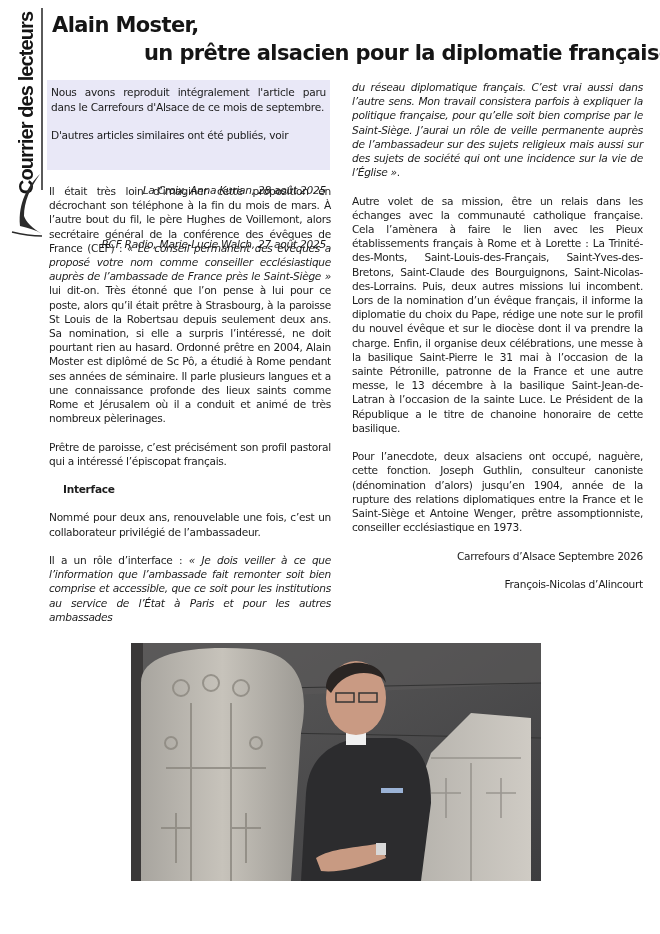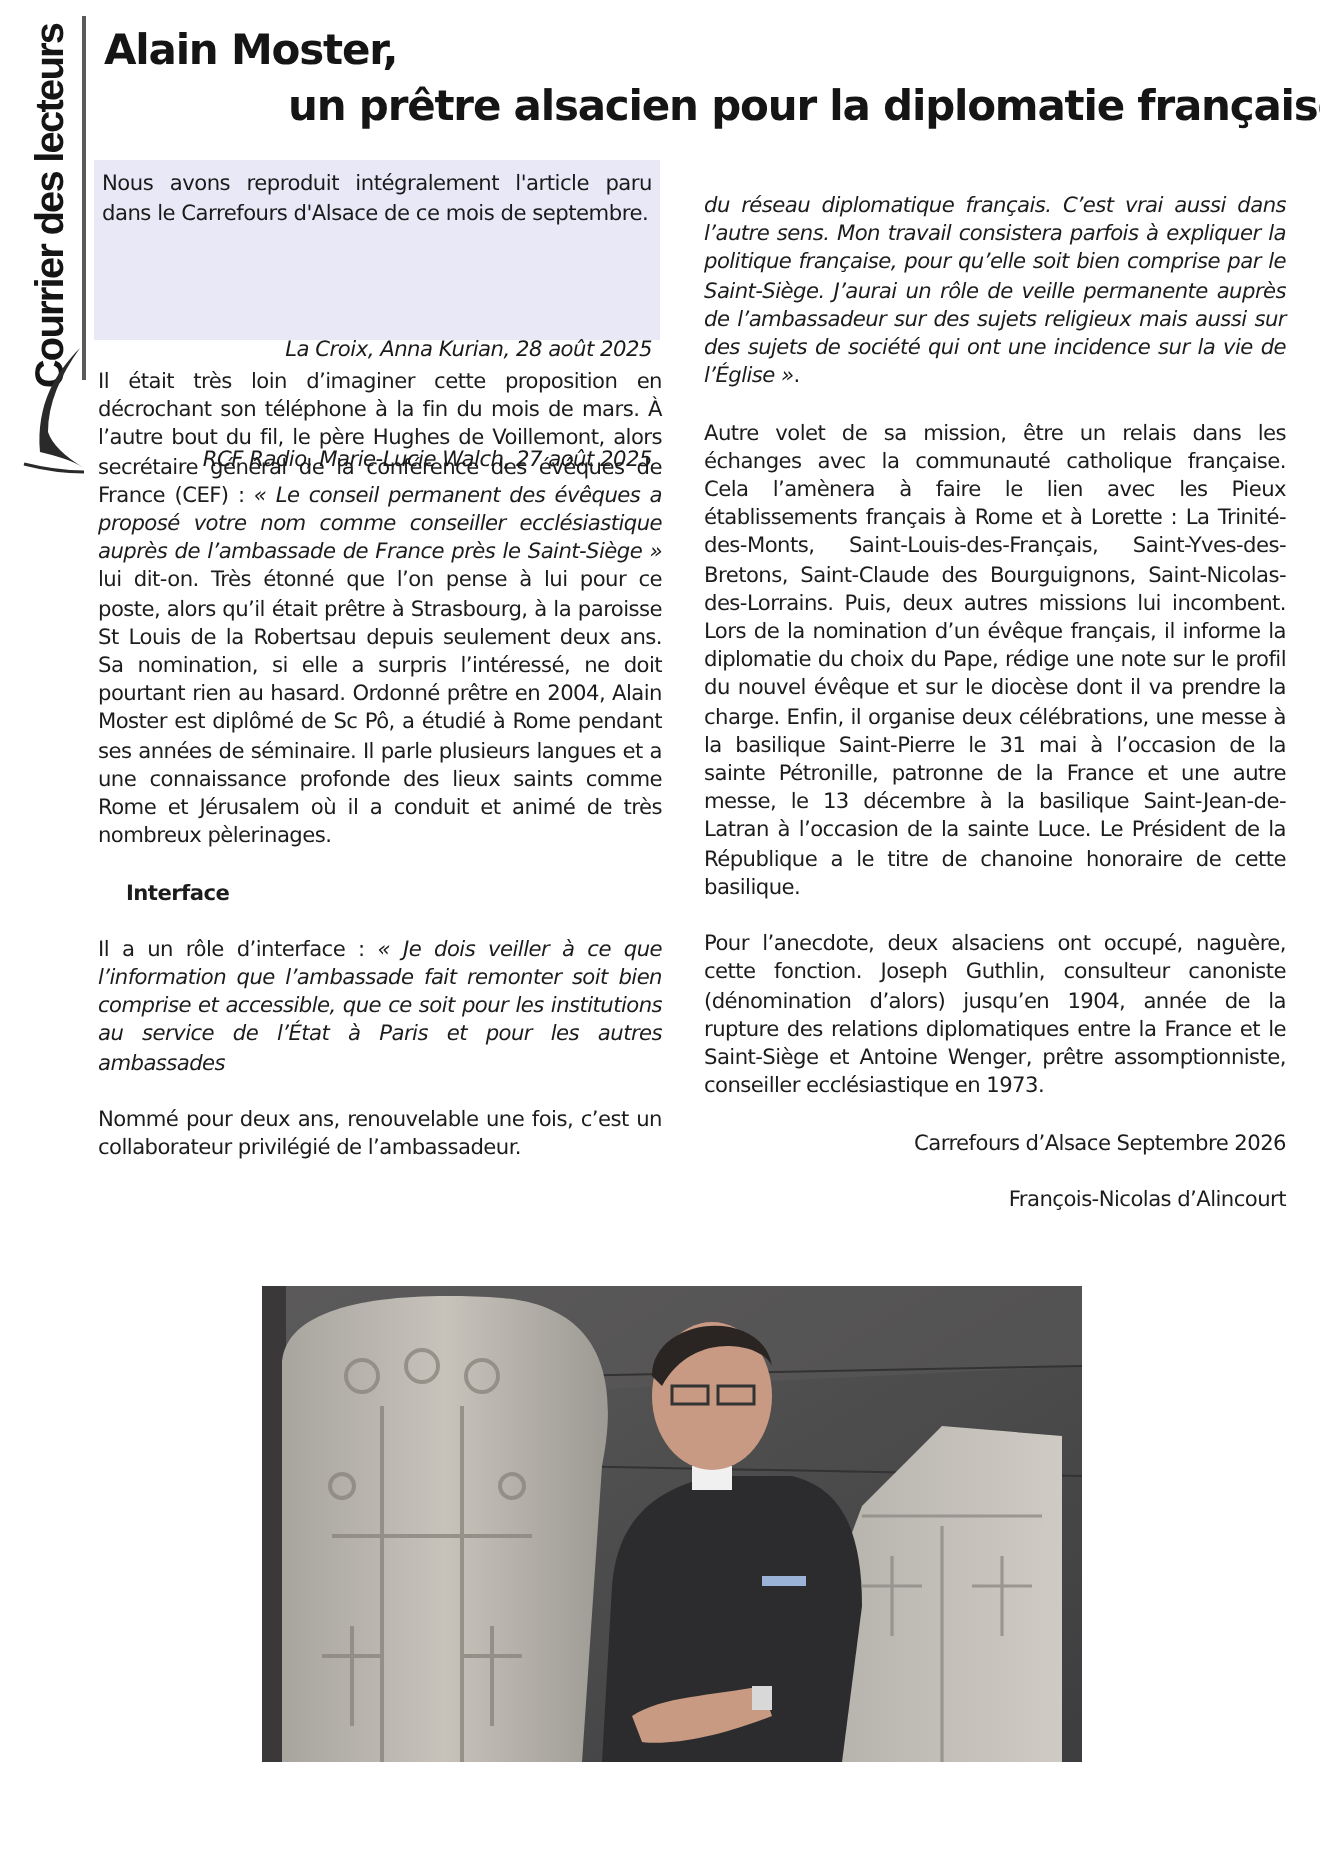--- a/index.html
+++ b/index.html
@@ -26,21 +26,21 @@
   .intro p { margin: 0; }
   .intro .just { text-align: justify; text-align-last: left; padding-right: 4px; }
   .intro .gap { height: 14px; }
   .intro .ref { text-align: right; font-style: italic; padding-right: 4px; margin-top: 40px; }
 
   .col { position: absolute; font-size: 10.6px; line-height: 14.2px; color: #1c1c1c;
     letter-spacing: -0.28px; text-align: justify; }
   .col p { margin: 0 0 14.2px 0; }
   .col .it { font-style: italic; }
   .col-left { left: 49px; top: 184px; width: 282px; }
-  .col-right { left: 352px; top: 96px; width: 291px; }
+  .col-right { left: 352px; top: 80px; width: 291px; }
   .col h3 { margin: 14px; font-size: 10.6px; font-weight: bold; line-height: 14.2px; }
   .sign { text-align: right; margin: 0; }
 
   .photo { position: absolute; left: 131px; top: 643px; width: 410px; height: 238px; overflow: hidden;
     background: #4b4a4a; }
   .photo svg { display: block; }
 </style>
 </head>
 <body>
 
@@ -54,29 +54,31 @@
 </svg>
 
 <div class="title">
   <div class="l1">Alain Moster,</div>
   <div class="l2">un prêtre alsacien pour la diplomatie française</div>
 </div>
 
 <div class="intro">
   <p class="just">Nous avons reproduit intégralement l'article paru dans le Carrefours d'Alsace de ce mois de septembre.</p>
   <div class="gap"></div>
+  <p>D'autres articles similaires ont été publiés, voir</p>
   <p class="ref">La Croix, Anna Kurian, 28 août 2025</p>
   <p class="ref">RCF Radio, Marie-Lucie Walch, 27 août 2025</p>
 </div>
 
 <div class="col col-left">
   <p><span>Il était très loin d’imaginer cette proposition en décrochant son téléphone à la fin du mois de mars. À l’autre bout du fil, le père Hughes de Voillemont, alors secrétaire général de la conférence des évêques de France (CEF) : </span><span class="it">« Le conseil permanent des évêques a proposé votre nom comme conseiller ecclésiastique auprès de l’ambassade de France près le Saint-Siège »</span><span> lui dit-on. Très étonné que l’on pense à lui pour ce poste, alors qu’il était prêtre à Strasbourg, à la paroisse St Louis de la Robertsau depuis seulement deux ans. Sa nomination, si elle a surpris l’intéressé, ne doit pourtant rien au hasard. Ordonné prêtre en 2004, Alain Moster est diplômé de Sc Pô, a étudié à Rome pendant ses années de séminaire. Il parle plusieurs langues et a une connaissance profonde des lieux saints comme Rome et Jérusalem où il a conduit et animé de très nombreux pèlerinages.</span></p>
+  <p>Prêtre de paroisse, c’est précisément son profil pastoral qui a intéressé l’épiscopat français.</p>
   <h3>Interface</h3>
+  <p>Nommé pour deux ans, renouvelable une fois, c’est un collaborateur privilégié de l’ambassadeur.</p>
   <p><span>Il a un rôle d’interface : </span><span class="it">« Je dois veiller à ce que l’information que l’ambassade fait remonter soit bien comprise et accessible, que ce soit pour les institutions au service de l’État à Paris et pour les autres ambassades</span></p>
-  <p>Nommé pour deux ans, renouvelable une fois, c’est un collaborateur privilégié de l’ambassadeur.</p>
 </div>
 
 <div class="col col-right">
   <p><span class="it">du réseau diplomatique français. C’est vrai aussi dans l’autre sens. Mon travail consistera parfois à expliquer la politique française, pour qu’elle soit bien comprise par le Saint-Siège. J’aurai un rôle de veille permanente auprès de l’ambassadeur sur des sujets religieux mais aussi sur des sujets de société qui ont une incidence sur la vie de l’Église »</span><span>.</span></p>
   <p>Autre volet de sa mission, être un relais dans les échanges avec la communauté catholique française. Cela l’amènera à faire le lien avec les Pieux établissements français à Rome et à Lorette : La Trinité-des-Monts, Saint-Louis-des-Français, Saint-Yves-des-Bretons, Saint-Claude des Bourguignons, Saint-Nicolas-des-Lorrains. Puis, deux autres missions lui incombent. Lors de la nomination d’un évêque français, il informe la diplomatie du choix du Pape, rédige une note sur le profil du nouvel évêque et sur le diocèse dont il va prendre la charge. Enfin, il organise deux célébrations, une messe à la basilique Saint-Pierre le 31 mai à l’occasion de la sainte Pétronille, patronne de la France et une autre messe, le 13 décembre à la basilique Saint-Jean-de-Latran à l’occasion de la sainte Luce. Le Président de la République a le titre de chanoine honoraire de cette basilique.</p>
   <p>Pour l’anecdote, deux alsaciens ont occupé, naguère, cette fonction. Joseph Guthlin, consulteur canoniste (dénomination d’alors) jusqu’en 1904, année de la rupture des relations diplomatiques entre la France et le Saint-Siège et Antoine Wenger, prêtre assomptionniste, conseiller ecclésiastique en 1973.</p>
   <p class="sign">Carrefours d’Alsace Septembre 2026</p>
   <p class="sign">François-Nicolas d’Alincourt</p>
 </div>
 

